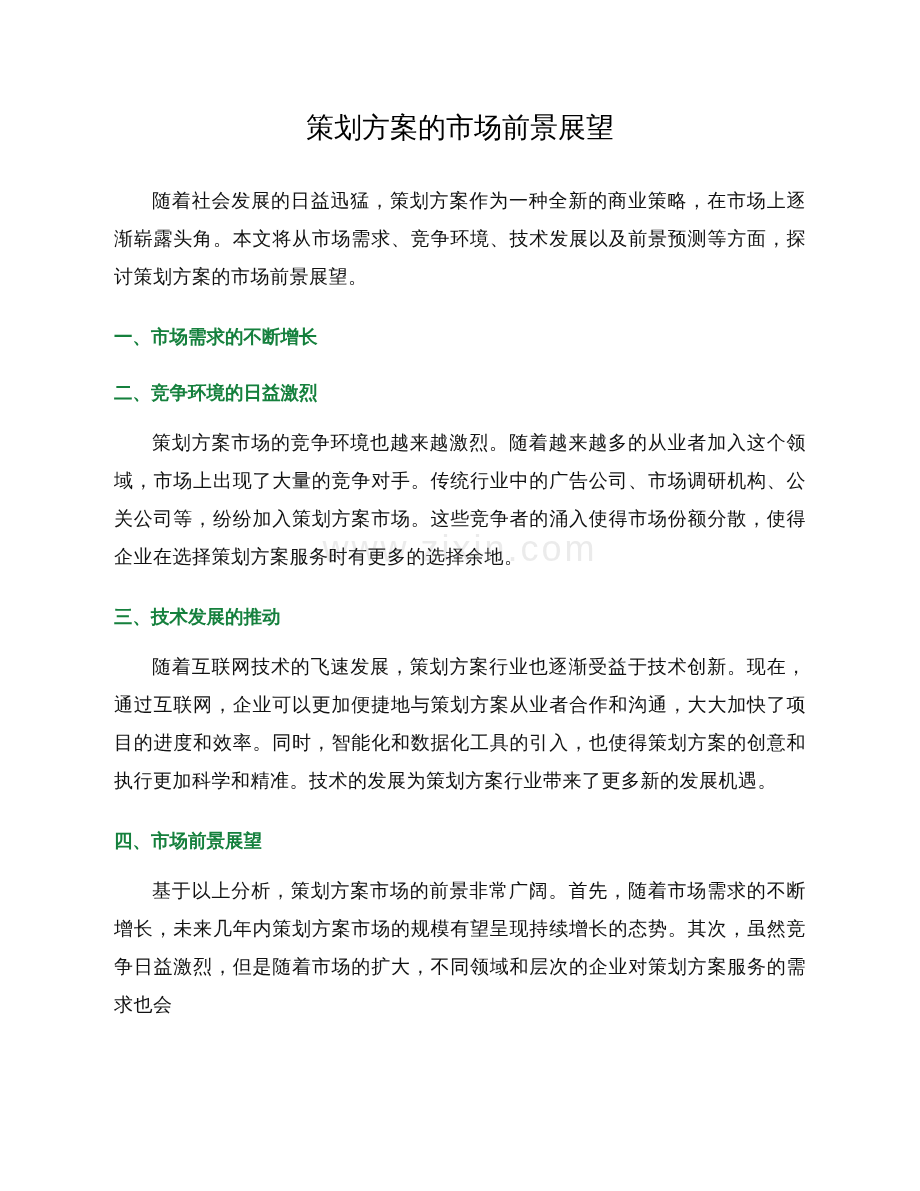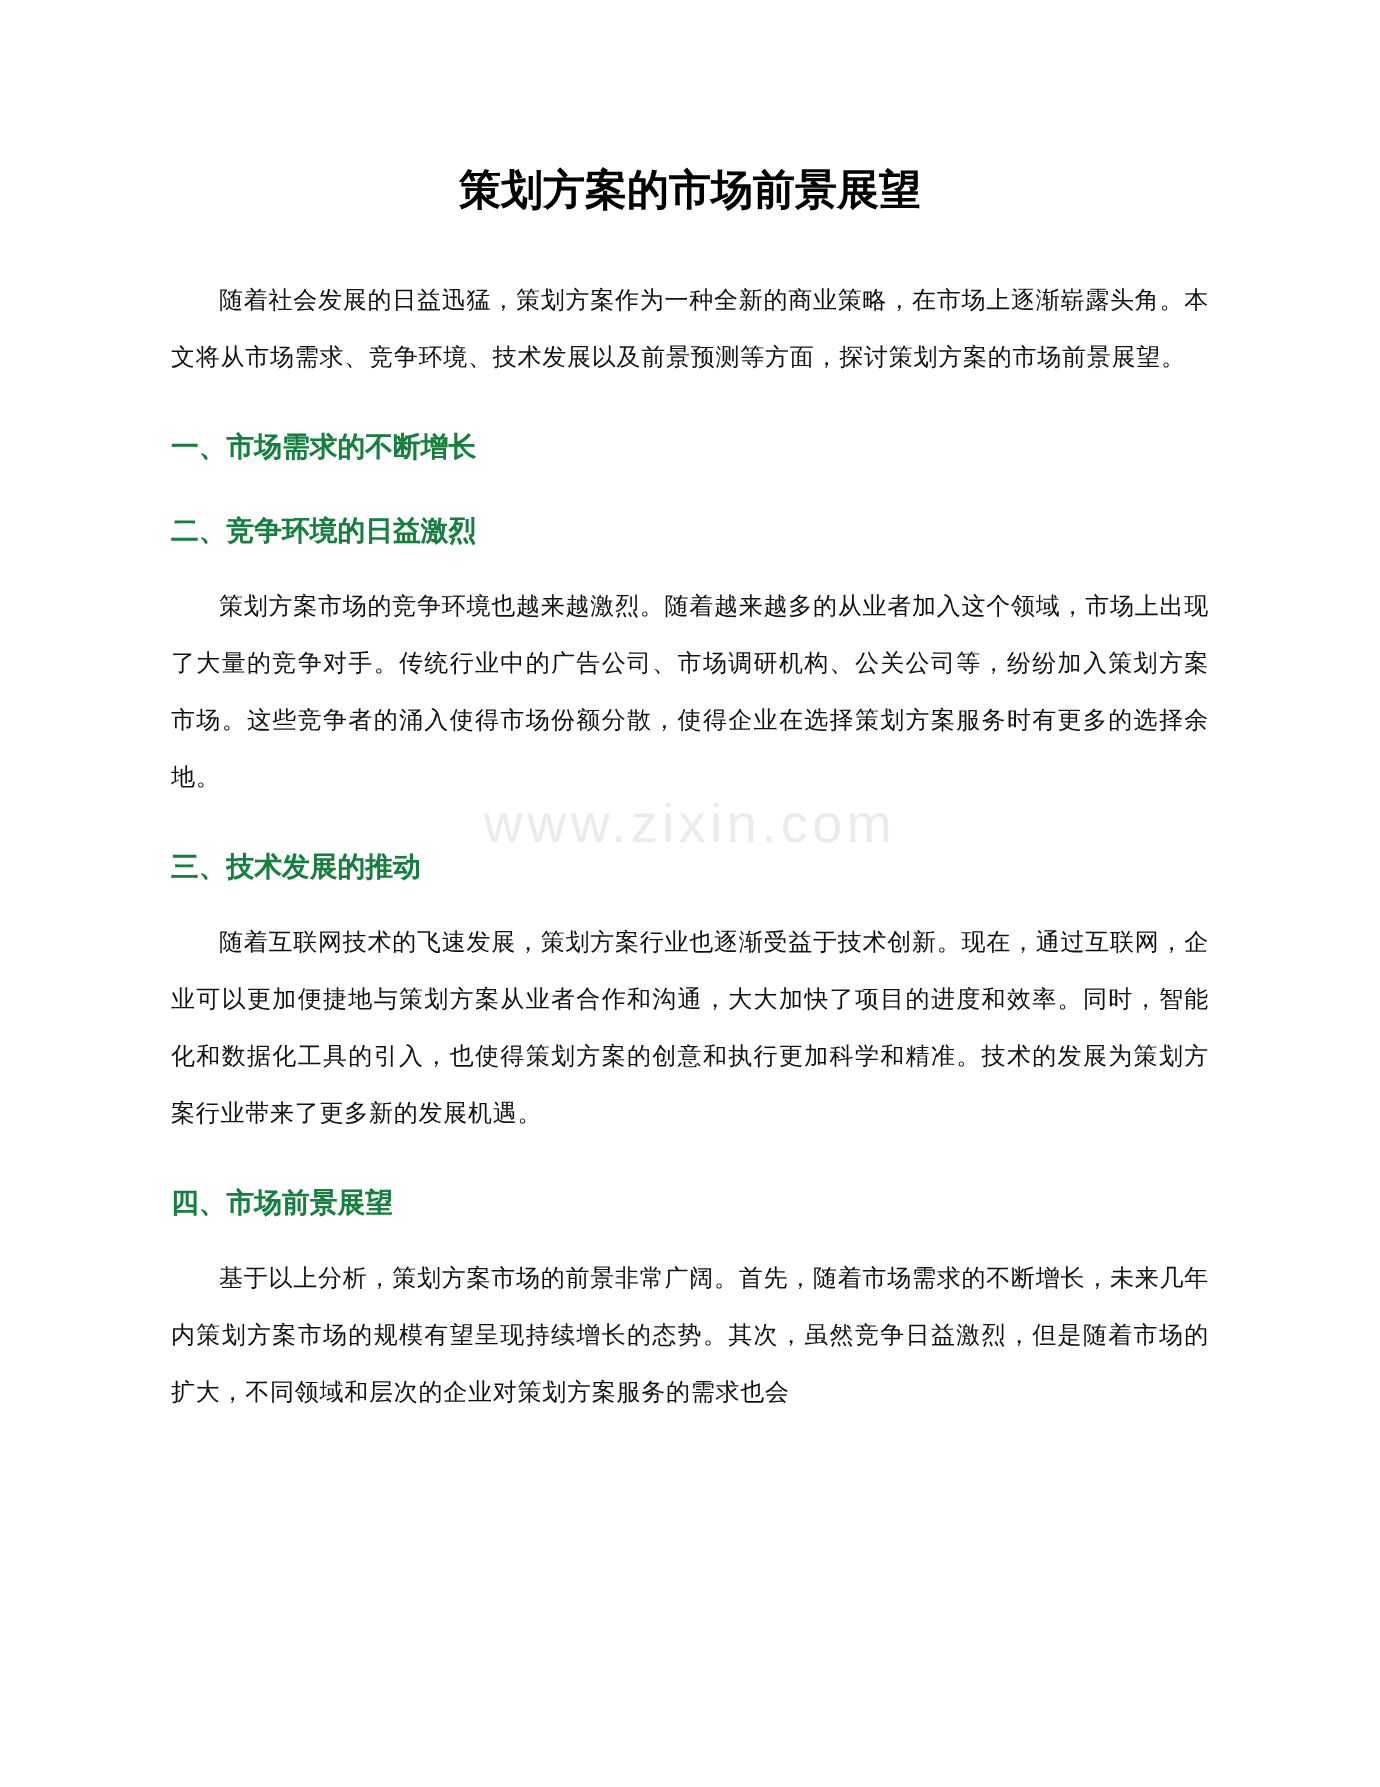--- a/index.html
+++ b/index.html
@@ -14,28 +14,28 @@
     height: 1191px;
     margin: 0 auto;
     background: #ffffff;
     color: #1a1a1a;
     padding: 108px 114px 40px 114px;
     overflow: hidden;
     font-family: "Liberation Serif", "DejaVu Serif", serif;
   }
   .doc-title {
     font-size: 28px;
-    font-weight: bold;
+    font-weight: normal;
     text-align: center;
     margin: 0 0 34px 0;
     line-height: 40px;
     color: #000;
   }
   .para {
-    font-size: 16px;
+    font-size: 19px;
     line-height: 38px;
     text-align: justify;
     text-indent: 2em;
     margin: 0 0 16px 0;
     color: #111;
     letter-spacing: 0.5px;
   }
   .sec-heading {
     font-size: 18.5px;
     font-weight: bold;

